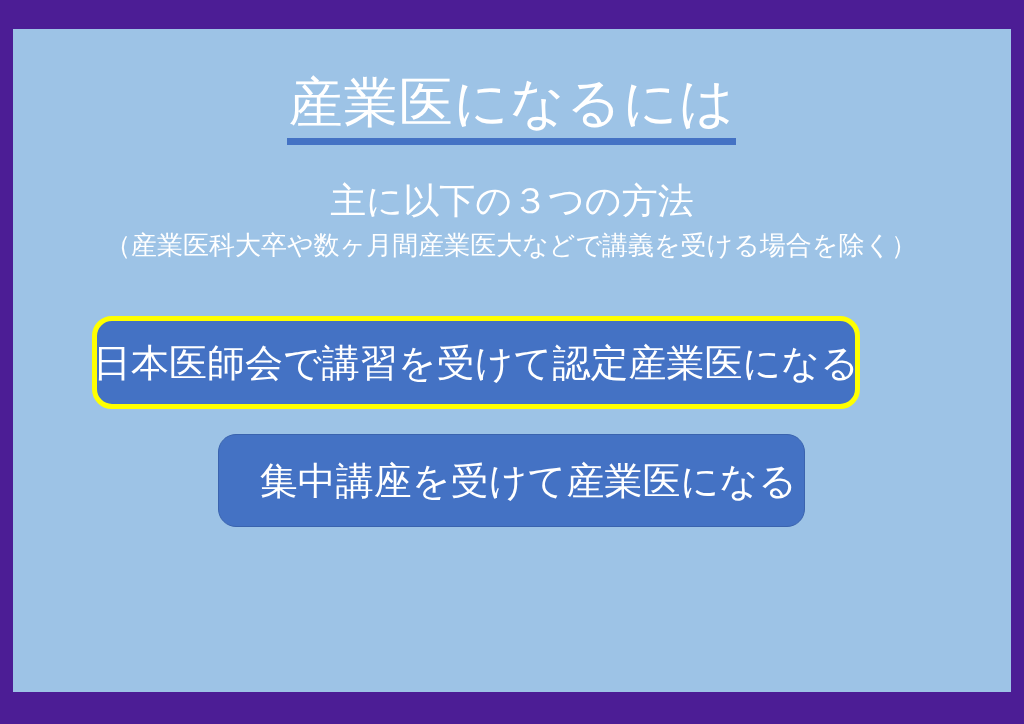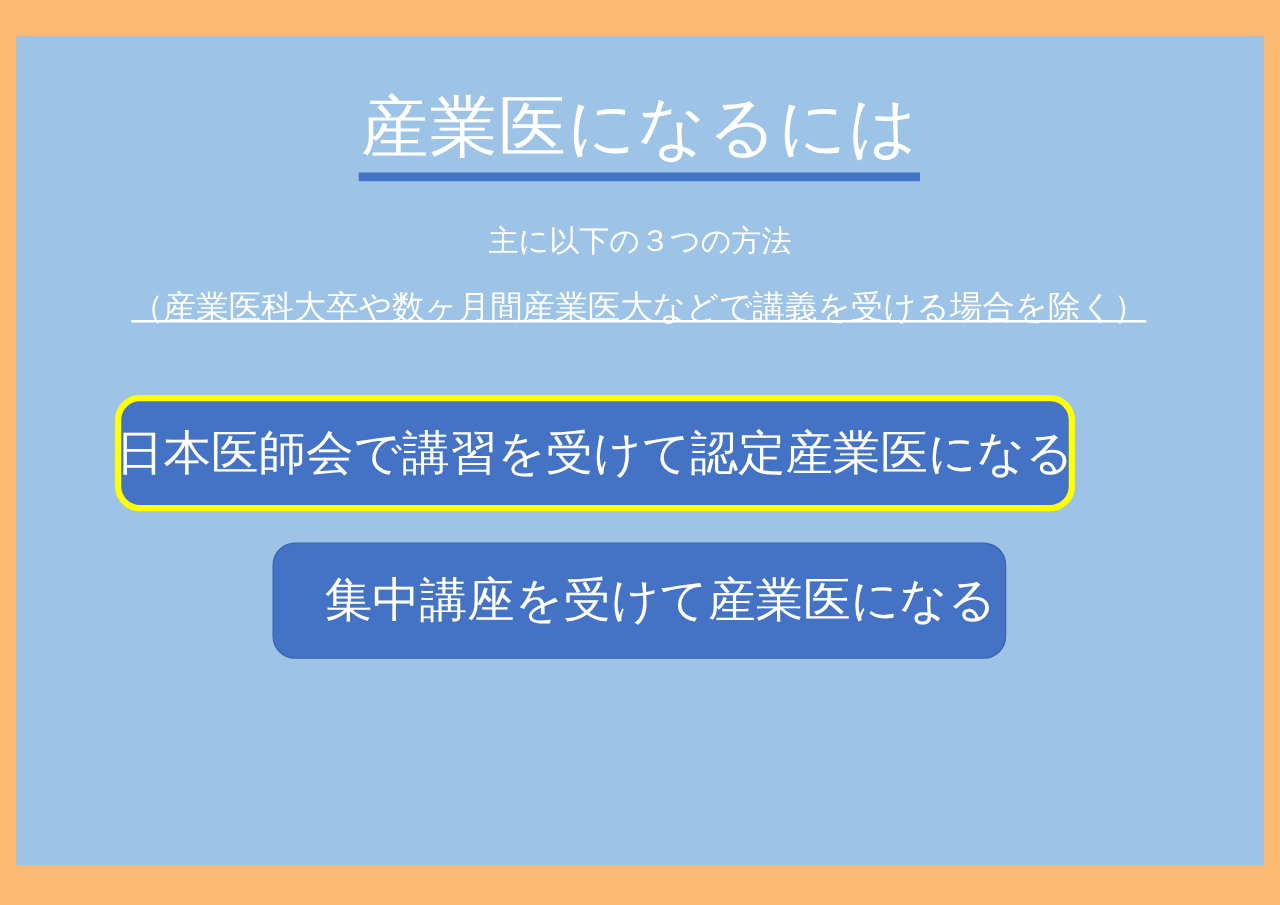--- a/index.html
+++ b/index.html
@@ -11,21 +11,21 @@
     width: 1024px;
     height: 724px;
     font-family: "Liberation Sans", "DejaVu Sans", sans-serif;
     overflow: hidden;
   }
 
   #slide-root {
     position: relative;
     width: 1024px;
     height: 724px;
-    background: #fdba74;
+    background: #4c1d95;
   }
 
   
   #slide-panel {
     position: absolute;
     left: 13px;
     top: 29px;
     width: 998px;
     height: 663px;
     background: #9dc3e6;
@@ -57,38 +57,37 @@
     background: #4472c4;
   }
 
   
   #subtitle {
     position: absolute;
     left: 0;
     top: 152px;
     width: 998px;
     text-align: center;
-    font-size: 24px;
+    font-size: 36px;
     line-height: 1.1;
     color: #ffffff;
     white-space: nowrap;
   }
 
   
   #subtitle-note {
     position: absolute;
     left: 0;
     top: 202px;
     width: 996px;
     text-align: center;
     font-size: 26px;
     line-height: 1.1;
     color: #ffffff;
     white-space: nowrap;
-    text-decoration: underline;
   }
 
   
   .option-box {
     position: absolute;
     background: #4472c4;
     border-radius: 18px;
     box-sizing: border-box;
     display: flex;
     align-items: center;

